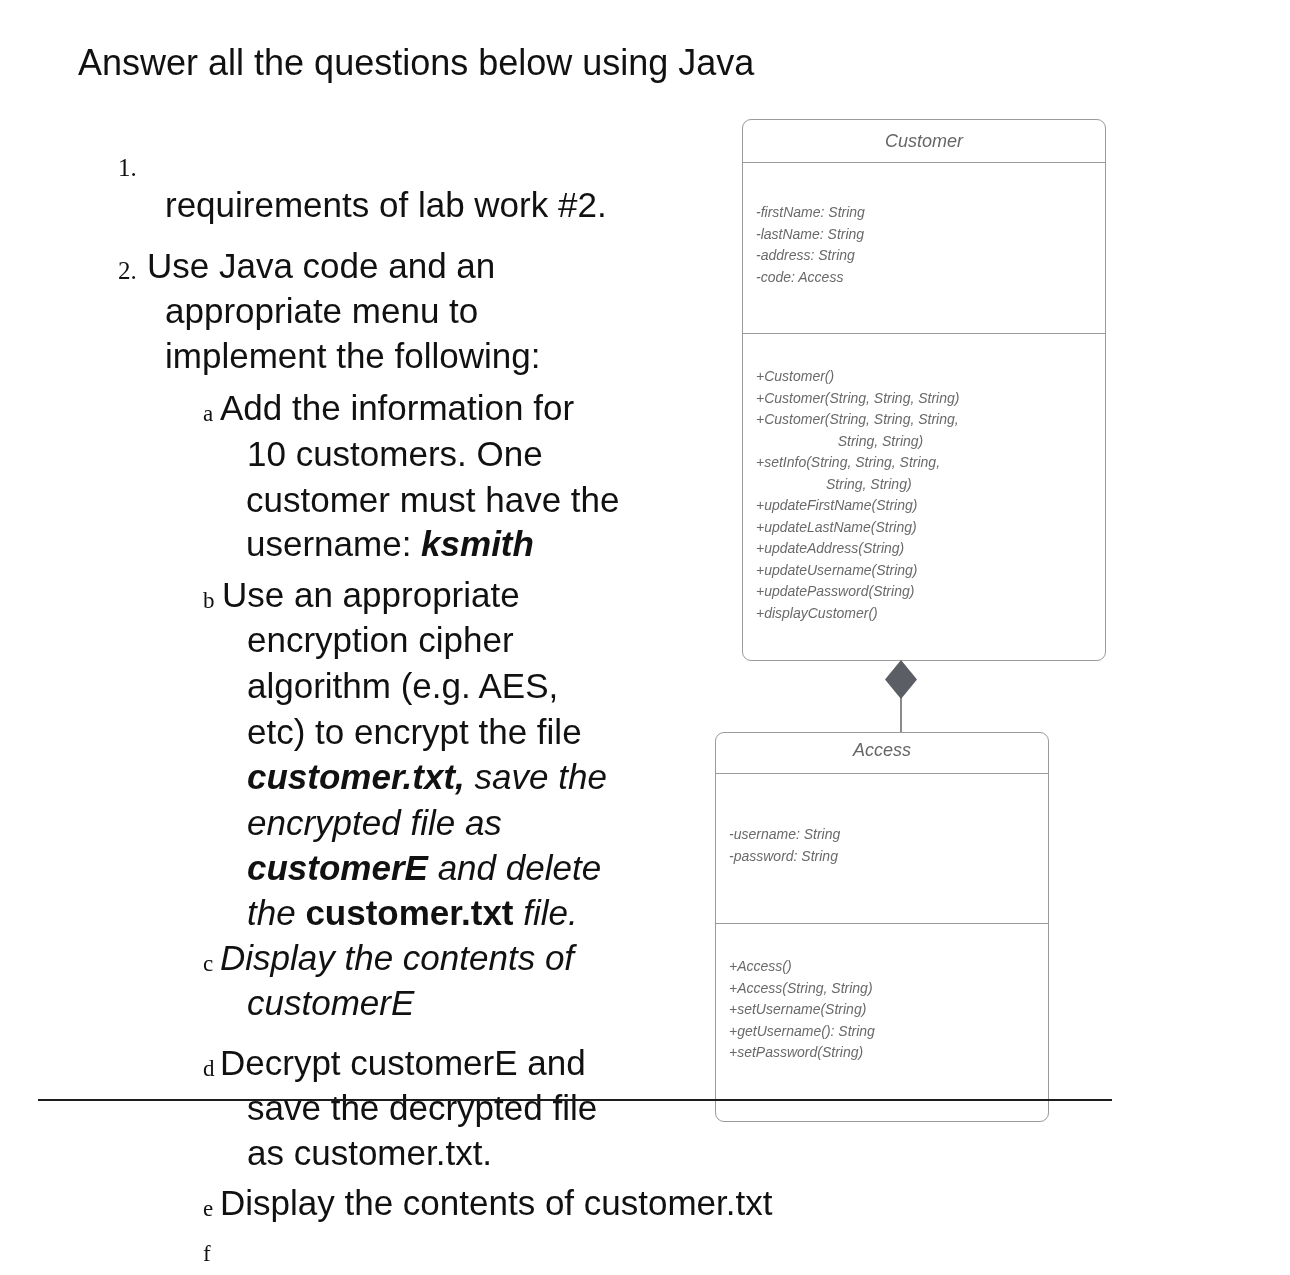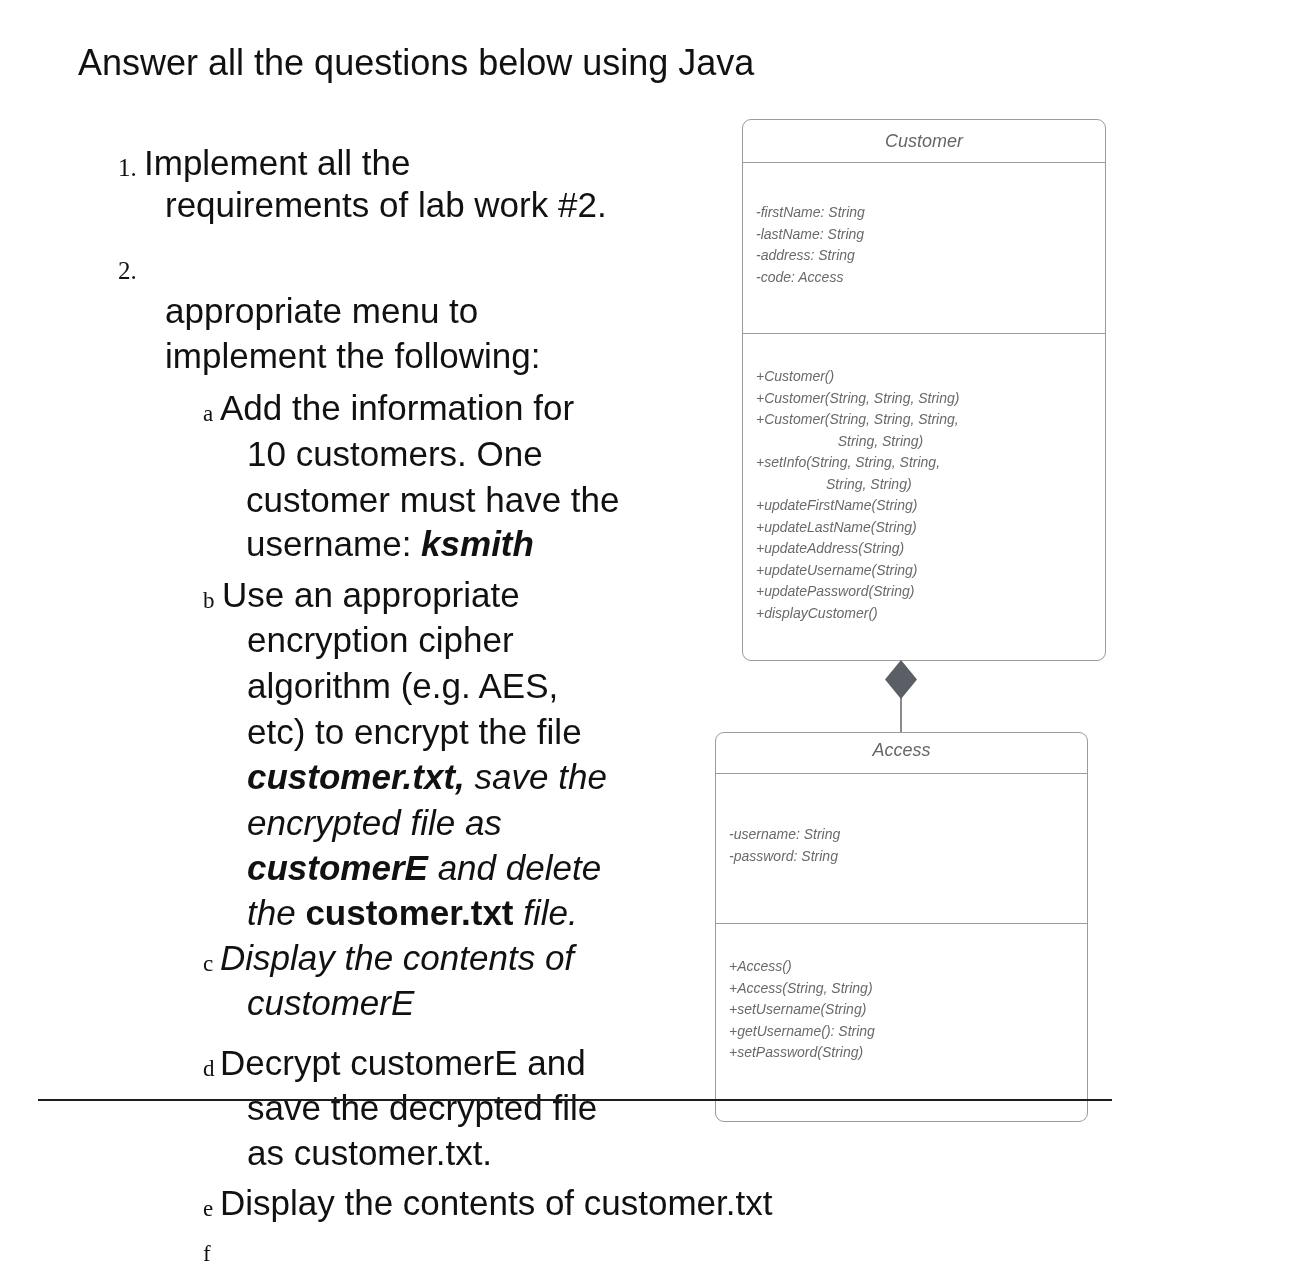--- a/index.html
+++ b/index.html
@@ -34,24 +34,24 @@
   .page-rule { position:absolute; background:#1d1d1d; z-index:5; }
 </style>
 </head>
 <body>
 
 <div id="page">
 
   <div class="line title" style="left:78px; top:45px;">Answer all the questions below using Java</div>
 
   <div class="marker marker-num" style="left:118px; top:155px;">1.</div>
-  <div class="line" style="left:144px; top:145px;">Implement all the</div>
   <div class="line" style="left:165px; top:187px;">requirements of lab work #2.</div>
 
   <div class="marker marker-num" style="left:118px; top:258px;">2.</div>
+  <div class="line" style="left:147px; top:248px;">Use Java code and an</div>
   <div class="line" style="left:165px; top:293px;">appropriate menu to</div>
   <div class="line" style="left:165px; top:338px;">implement the following:</div>
 
   <div class="marker" style="left:203px; top:402px;">a</div>
   <div class="line" style="left:220px; top:390px;">Add the information for</div>
   <div class="line" style="left:247px; top:436px;">10 customers. One</div>
   <div class="line" style="left:246px; top:482px;">customer must have the</div>
   <div class="line" style="left:246px; top:526px;"><span>username: </span><span class="bi">ksmith</span></div>
 
   <div class="marker" style="left:203px; top:589px;">b</div>
@@ -84,21 +84,21 @@
     <div class="uml-text" style="left:13px; top:82px;"><div class="">-firstName: String</div><div class="">-lastName: String</div><div class="">-address: String</div><div class="">-code: Access</div></div>
     <div class="uml-sep" style="top:213px;"></div>
     <div class="uml-text" style="left:13px; top:246px;"><div class="">+Customer()</div><div class="">+Customer(String, String, String)</div><div class="">+Customer(String, String, String,</div><div class="">                     String, String)</div><div class="">+setInfo(String, String, String,</div><div class="">                  String, String)</div><div class="">+updateFirstName(String)</div><div class="">+updateLastName(String)</div><div class="">+updateAddress(String)</div><div class="">+updateUsername(String)</div><div class="">+updatePassword(String)</div><div class="">+displayCustomer()</div></div>
   </div>
 
   <div class="connector" style="left:900px; top:680px; width:2px; height:52px;"></div>
   <svg class="diamond" style="left:885px; top:660px;" width="32" height="39" viewBox="0 0 32 39">
     <polygon points="16,0 32,19.5 16,39 0,19.5" fill="#5b5f65"></polygon>
   </svg>
 
-  <div class="uml-box" style="left:715px; top:732px; width:373px; height:390px;">
+  <div class="uml-box" style="left:715px; top:732px; width:334px; height:390px;">
     <div class="uml-title" style="top:7px;">Access</div>
     <div class="uml-sep" style="top:40px;"></div>
     <div class="uml-text" style="left:13px; top:91px;"><div class="">-username: String</div><div class="">-password: String</div></div>
     <div class="uml-sep" style="top:190px;"></div>
     <div class="uml-text" style="left:13px; top:223px;"><div class="">+Access()</div><div class="">+Access(String, String)</div><div class="">+setUsername(String)</div><div class="">+getUsername(): String</div><div class="">+setPassword(String)</div></div>
   </div>
 
   <div class="page-rule" style="left:38px; top:1099px; width:1074px; height:2px;"></div>
 
 </div>

